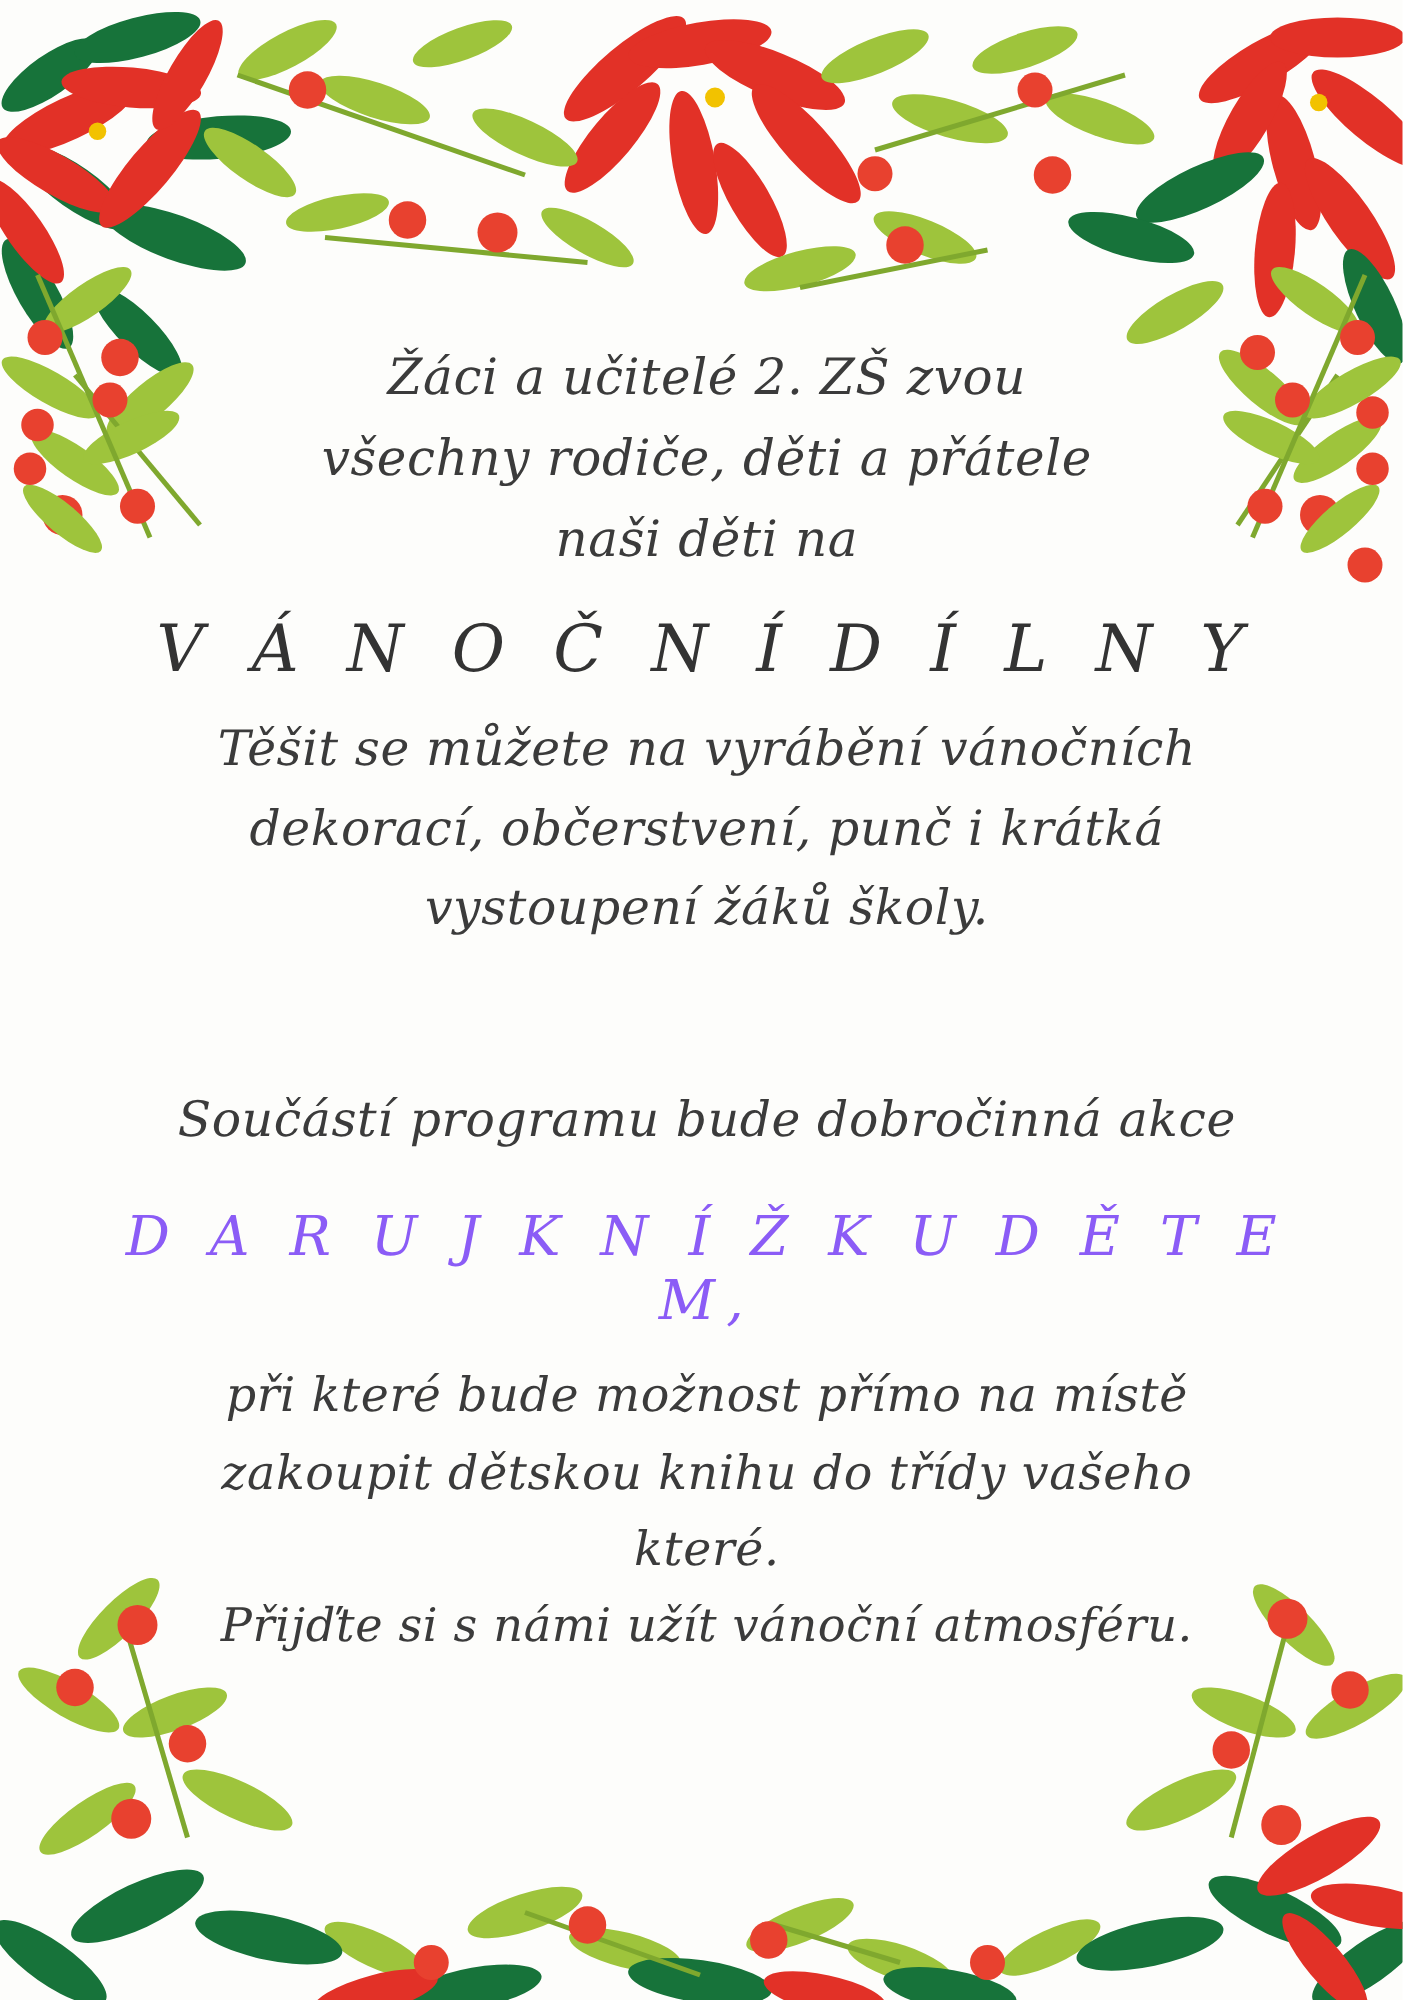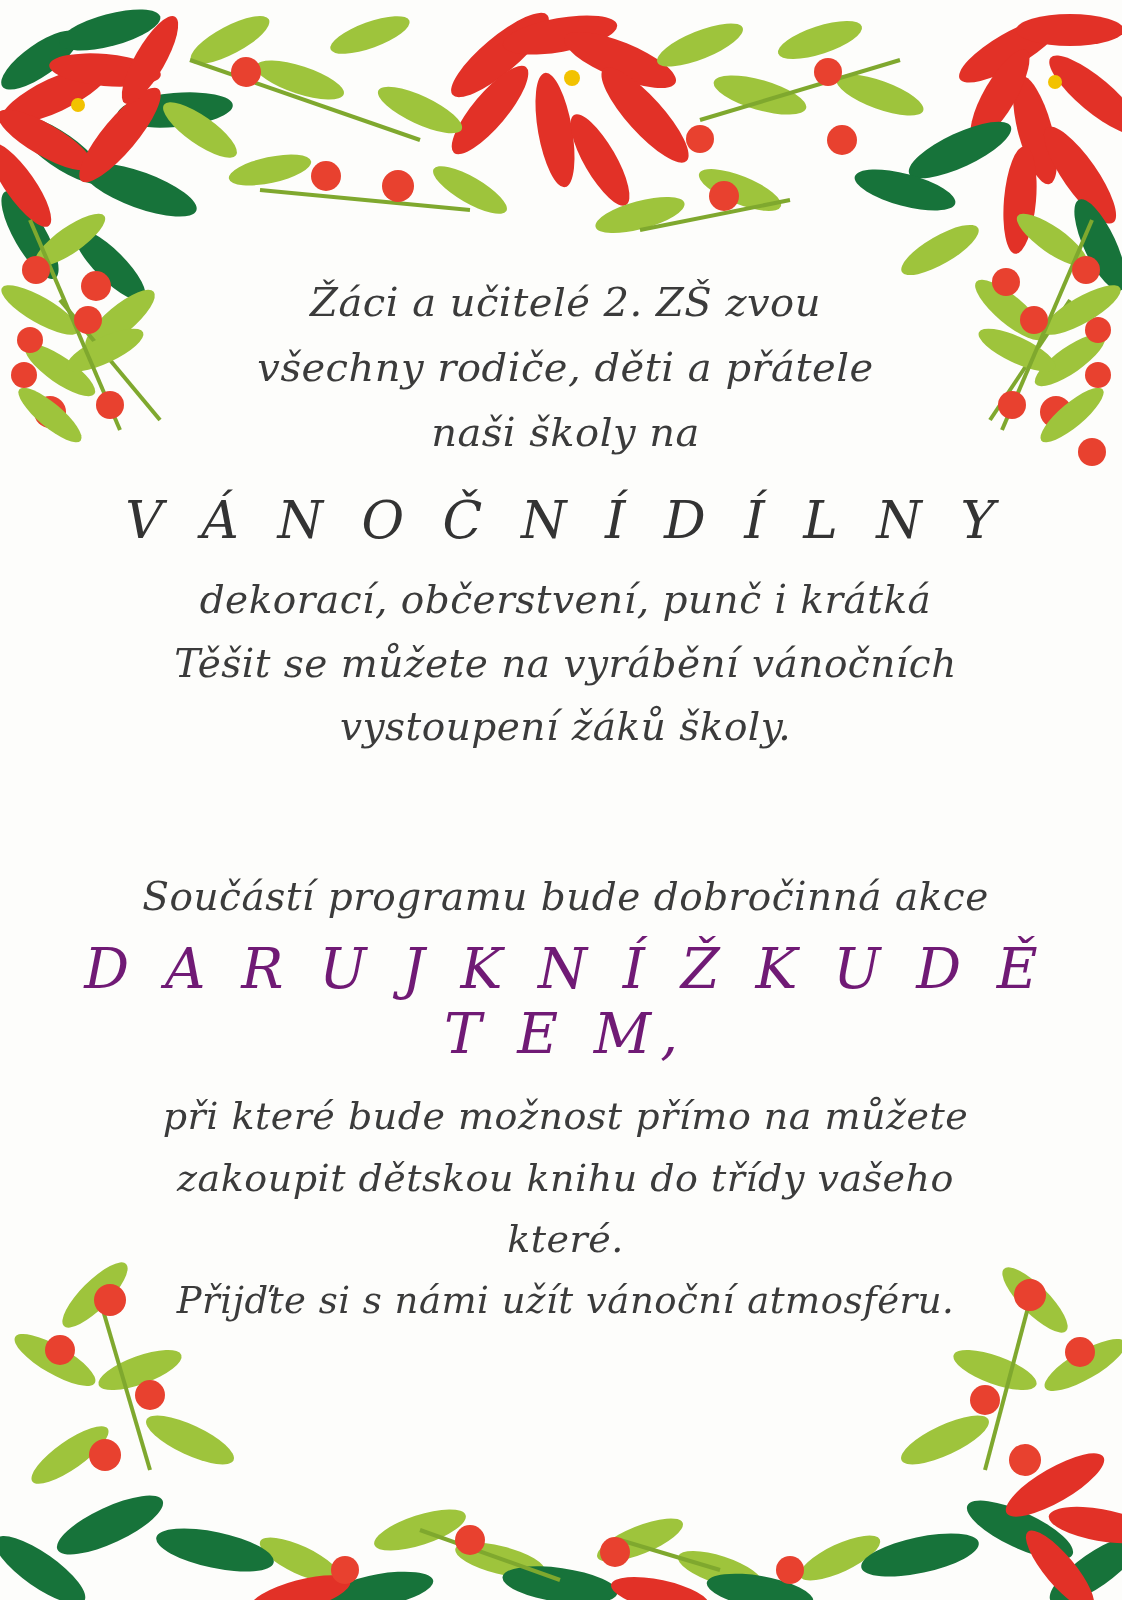--- a/index.html
+++ b/index.html
@@ -76,24 +76,24 @@
   .gap {
     height: 108px;
   }
   .line-charity-intro {
     font-size: 39px;
     line-height: 1.6;
   }
   .title-sub {
     font-family: "DejaVu Serif", serif;
     font-style: italic;
-    font-size: 56px;
+    font-size: 44px;
     letter-spacing: 9px;
-    margin: 8px 0 20px 0;
-    color: #701a75;
+    margin: 36px 0 20px 0;
+    color: #8b5cf6;
   }
   .line-closing {
     font-size: 38px;
     line-height: 1.62;
   }
   .line-final {
     font-size: 37px;
     line-height: 1.6;
   }
   .nowrap { white-space: nowrap; }
@@ -304,35 +304,35 @@
         <circle cx="156" cy="175" r="13"></circle>
         <circle cx="70" cy="205" r="14"></circle>
       </g>
     </svg>
   </div>
 
   <div class="content">
 
     <div class="script line-intro">Žáci a učitelé 2. ZŠ zvou</div>
     <div class="script line-intro">všechny rodiče, děti a přátele</div>
-    <div class="script line-intro">naši školy na</div>
+    <div class="script line-intro">naši děti na</div>
 
     <div class="title-main">V Á N O Č N Í   D Í L N Y</div>
 
 
+    <div class="script line-body">Těšit se můžete na vyrábění vánočních</div>
     <div class="script line-body">dekorací, občerstvení, punč i krátká</div>
-    <div class="script line-body">Těšit se můžete na vyrábění vánočních</div>
     <div class="script line-body">vystoupení žáků školy.</div>
 
     <div class="gap"></div>
 
     <div class="script line-charity-intro">Součástí programu bude dobročinná akce</div>
 
     <div class="title-sub">D A R U J   K N Í Ž K U   D Ě T E M,</div>
 
-    <div class="script line-closing">při které bude možnost přímo na můžete</div>
+    <div class="script line-closing">při které bude možnost přímo na místě</div>
     <div class="script line-closing">zakoupit dětskou knihu do třídy  vašeho</div>
     <div class="script line-closing">které.</div>
 
     <div class="script line-final">Přijďte si s námi užít vánoční atmosféru.</div>
 
   </div>
 </div>
 
 </body></html>

